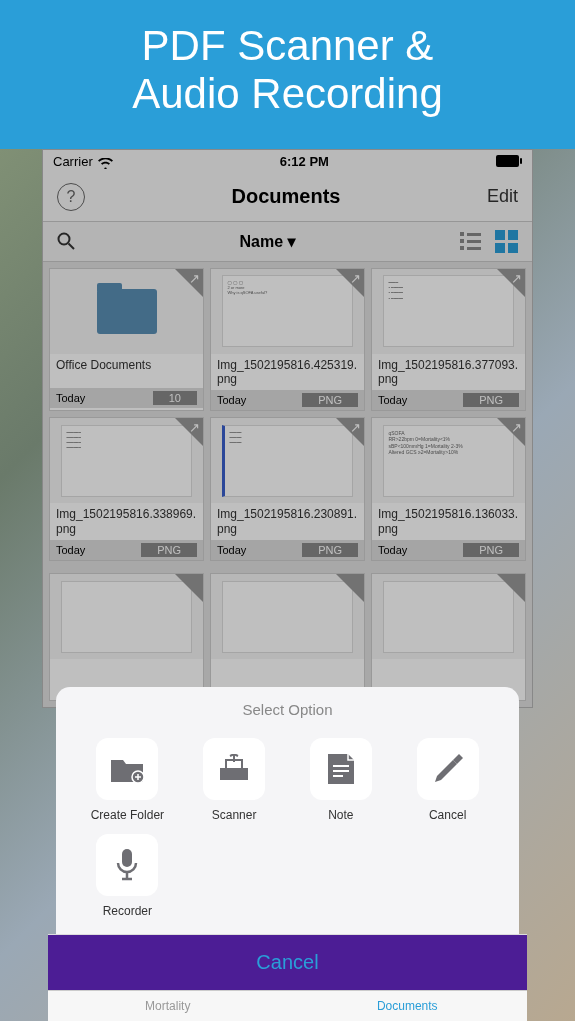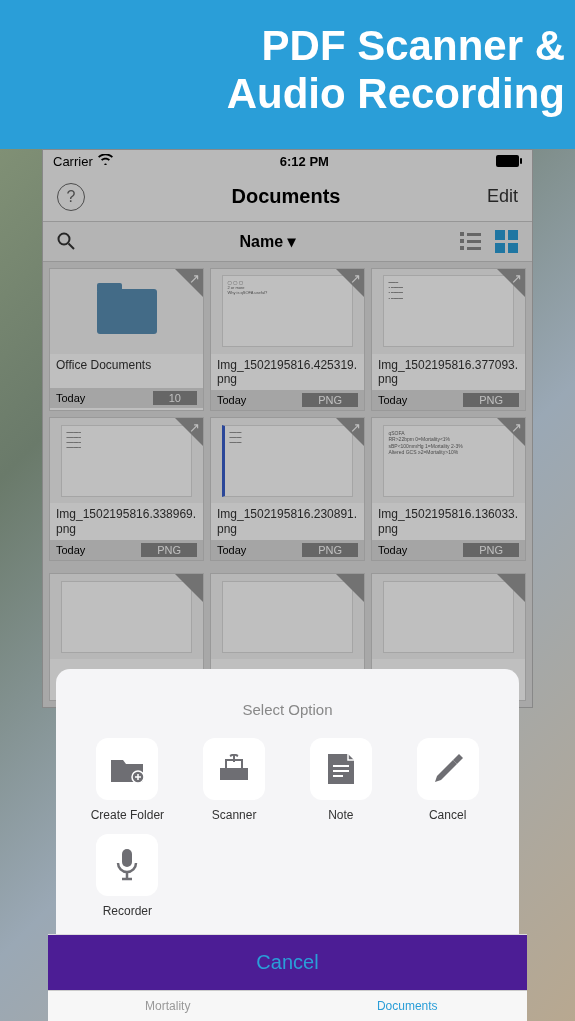--- a/index.html
+++ b/index.html
@@ -1,21 +1,21 @@
 <!DOCTYPE html>
 <html><head>
 <meta charset="utf-8">
 <style>
 *{margin:0;padding:0;box-sizing:border-box;font-family:-apple-system,Helvetica,Arial,sans-serif}
 body{width:575px;height:1021px;background:linear-gradient(135deg,#8a9a7a 0%,#6a7a6a 30%,#9aa8b5 60%,#b8a890 100%);overflow:hidden;position:relative}
-.promo-header{background:#2a9ed8;color:#fff;text-align:right;padding:22px 10px 30px;font-size:42px;font-weight:700;line-height:1.15}
+.promo-header{background:#2a9ed8;color:#fff;text-align:center;padding:22px 10px 30px;font-size:42px;font-weight:400;line-height:1.15}
 .phone-frame{background:#fff;margin:0 42px;border:1px solid #888;position:relative}
 .overlay-dim{position:absolute;inset:0;background:rgba(0,0,0,0.25);pointer-events:none}
 .status-bar{display:flex;justify-content:space-between;align-items:center;padding:4px 10px;font-size:13px;font-weight:500;color:#000;background:#f7f7f7}
-.status-left,.status-right{display:flex;align-items:flex-start;gap:5px}
+.status-left,.status-right{display:flex;align-items:flex-end;gap:5px}
 .nav-bar{display:flex;justify-content:space-between;align-items:center;padding:10px 14px;background:#f7f7f7;border-bottom:1px solid #c8c8c8}
 .help-btn{width:28px;height:28px;border:1.5px solid #666;border-radius:50%;display:flex;align-items:center;justify-content:center;font-size:16px;color:#666}
 .nav-title{font-size:20px;font-weight:600}
 .edit-btn{font-size:18px;color:#333}
 .sort-bar{display:flex;justify-content:space-between;align-items:center;padding:8px 14px;background:#f0f0f0;border-bottom:1px solid #c8c8c8}
 .search-icon{font-size:18px;color:#333}
 .sort-label{font-size:16px;font-weight:600}
 .view-toggles{display:flex;gap:14px;align-items:center}
 .list-icon{display:flex;flex-direction:column;gap:3px}
 .list-icon div{display:flex;gap:3px;align-items:center}
@@ -28,21 +28,21 @@
 .thumb{height:85px;background:#f5f5f5;display:flex;align-items:center;justify-content:center;position:relative;overflow:hidden}
 .corner{position:absolute;top:0;right:0;width:0;height:0;border-left:28px solid transparent;border-top:28px solid #999}
 .corner-arrow{position:absolute;top:2px;right:3px;color:#fff;font-size:13px}
 .folder-icon{width:60px;height:45px;background:#5a8fb5;border-radius:3px;position:relative}
 .folder-icon::before{content:"";position:absolute;top:-6px;left:0;width:25px;height:8px;background:#5a8fb5;border-radius:2px 2px 0 0}
 .doc-thumb{width:85%;height:85%;background:#fff;border:1px solid #ddd;font-size:4px;padding:4px;color:#666;line-height:1.3;overflow:hidden}
 .item-name{font-size:12px;padding:4px 6px;color:#333;line-height:1.2;min-height:34px;word-break:break-all}
 .item-footer{display:flex;justify-content:space-between;align-items:center;padding:3px 6px;background:#ddd;font-size:11px}
 .badge{background:#888;color:#fff;padding:1px 16px;font-size:11px}
 .action-sheet{position:absolute;bottom:0;left:42px;right:42px;background:transparent}
-.sheet-panel{background:#f5f5f7;border-radius:14px 14px 0 0;margin:0 14px;padding-top:32px}
+.sheet-panel{background:#f5f5f7;border-radius:14px 14px 0 0;margin:0 14px;padding-top:14px}
 .sheet-title{text-align:center;color:#888;font-size:15px;padding-bottom:14px}
 .sheet-grid{display:grid;grid-template-columns:repeat(4,1fr);gap:0;padding:0 18px 10px}
 .sheet-item{display:flex;flex-direction:column;align-items:center;gap:8px;padding:6px 0}
 .sheet-icon-box{width:62px;height:62px;background:#fff;border-radius:12px;display:flex;align-items:center;justify-content:center;color:#6e6e73}
 .sheet-label{font-size:12px;color:#333;text-align:center}
 .cancel-bar{background:#4c1d95;text-align:center;padding:16px;font-size:20px;color:#2a9ed8;border-top:1px solid #ddd;margin:0 6px}
 .tab-bar{display:flex;background:#f7f7f7;border-top:1px solid #ccc}
 .tab{flex:1;text-align:center;padding:8px;font-size:12px}
 .tab.inactive{color:#999}
 .tab.active{color:#2a9ed8}

